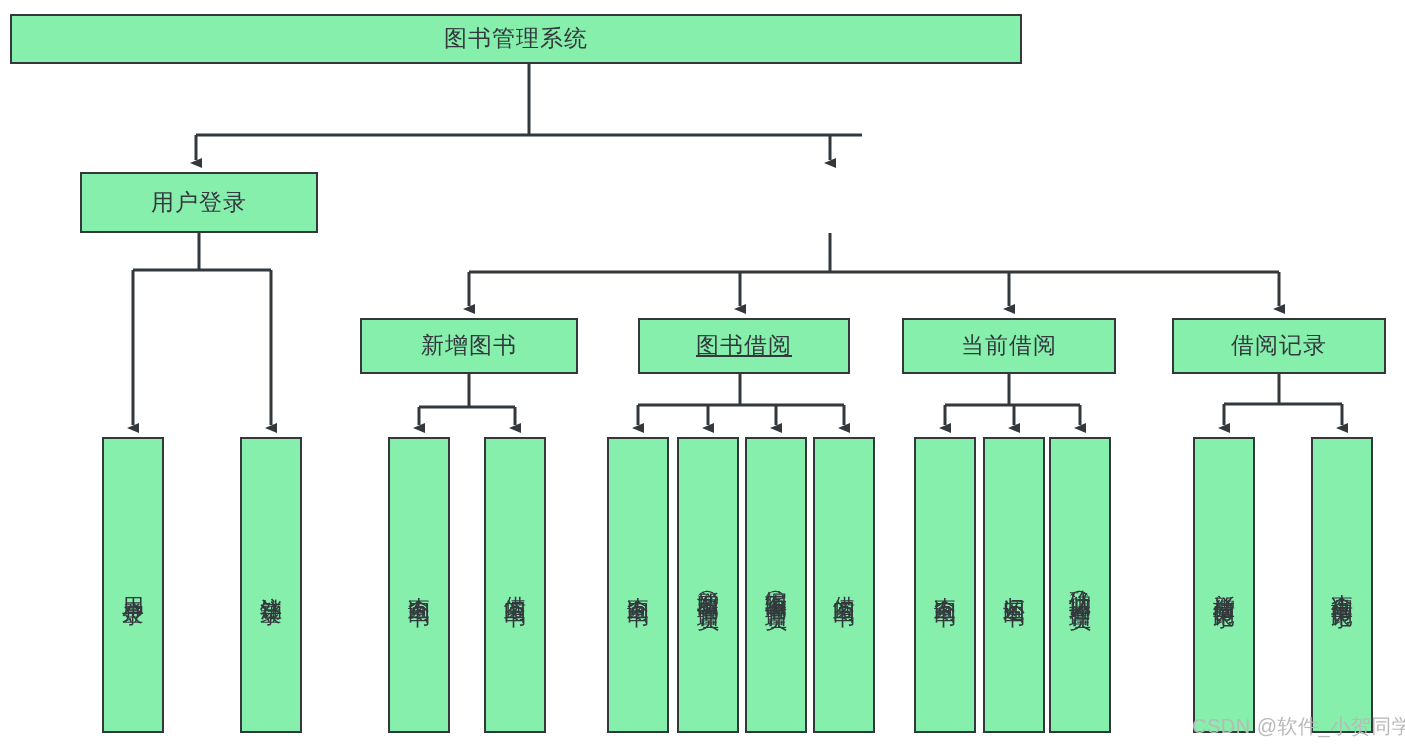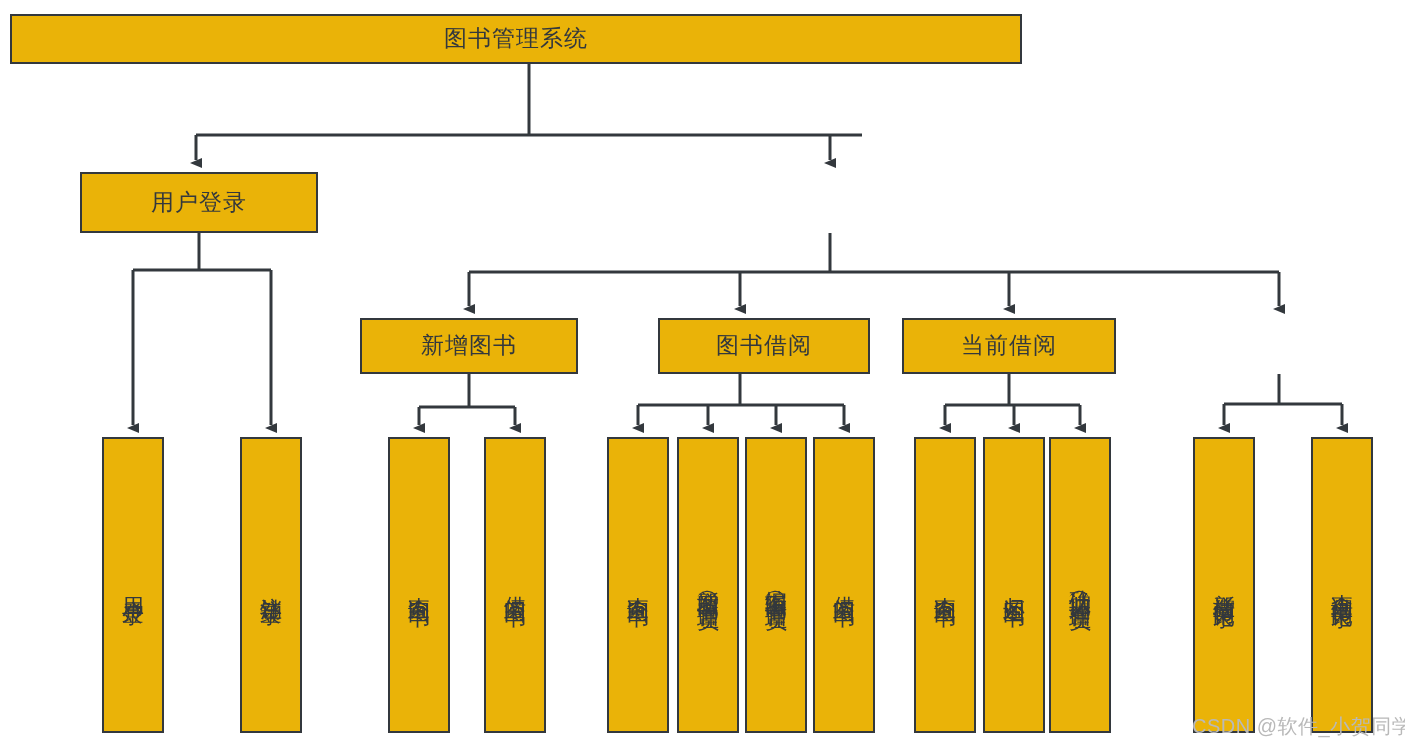--- a/index.html
+++ b/index.html
@@ -22,21 +22,21 @@
     left: 0;
     top: 0;
     width: 1405px;
     height: 747px;
     pointer-events: none;
   }
   .node {
     position: absolute;
     box-sizing: border-box;
     border: 2px solid #33383d;
-    background: #eab308;
+    background: #86efac;
     display: flex;
     align-items: center;
     justify-content: center;
     color: #33383d;
   }
   .node-label {
     font-size: 23px;
     line-height: 1.1;
     letter-spacing: 1px;
     white-space: nowrap;
@@ -123,25 +123,28 @@
     <span class="node-label">图书管理系统</span>
   </div>
 
   <div class="node" style="left:80px; top:172px; width:238px; height:61px;">
     <span class="node-label">用户登录</span>
   </div>
 
   <div class="node" style="left:360px; top:318px; width:218px; height:56px;">
     <span class="node-label">新增图书</span>
   </div>
-  <div class="node" style="left:658px; top:318px; width:212px; height:56px;">
+  <div class="node" style="left:638px; top:318px; width:212px; height:56px;text-decoration:underline;">
     <span class="node-label">图书借阅</span>
   </div>
   <div class="node" style="left:902px; top:318px; width:214px; height:56px;">
     <span class="node-label">当前借阅</span>
+  </div>
+  <div class="node" style="left:1172px; top:318px; width:214px; height:56px;">
+    <span class="node-label">借阅记录</span>
   </div>
 
   <div class="node leaf" style="left:102px; top:437px; width:62px; height:296px;">
     <span class="node-label">用户登录</span>
   </div>
   <div class="node leaf" style="left:240px; top:437px; width:62px; height:296px;">
     <span class="node-label">注销登录</span>
   </div>
   <div class="node leaf" style="left:388px; top:437px; width:62px; height:296px;">
     <span class="node-label">查询图书</span>

